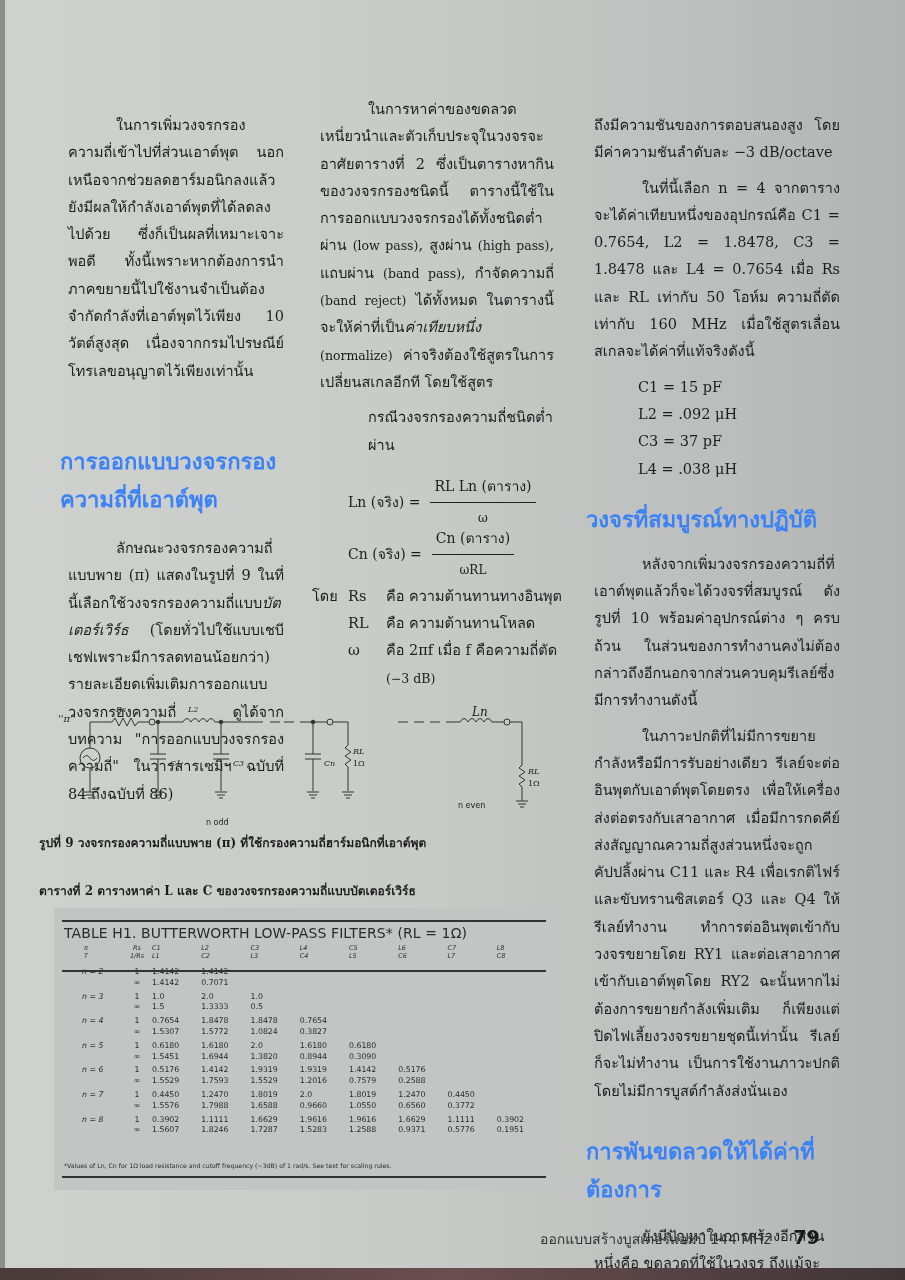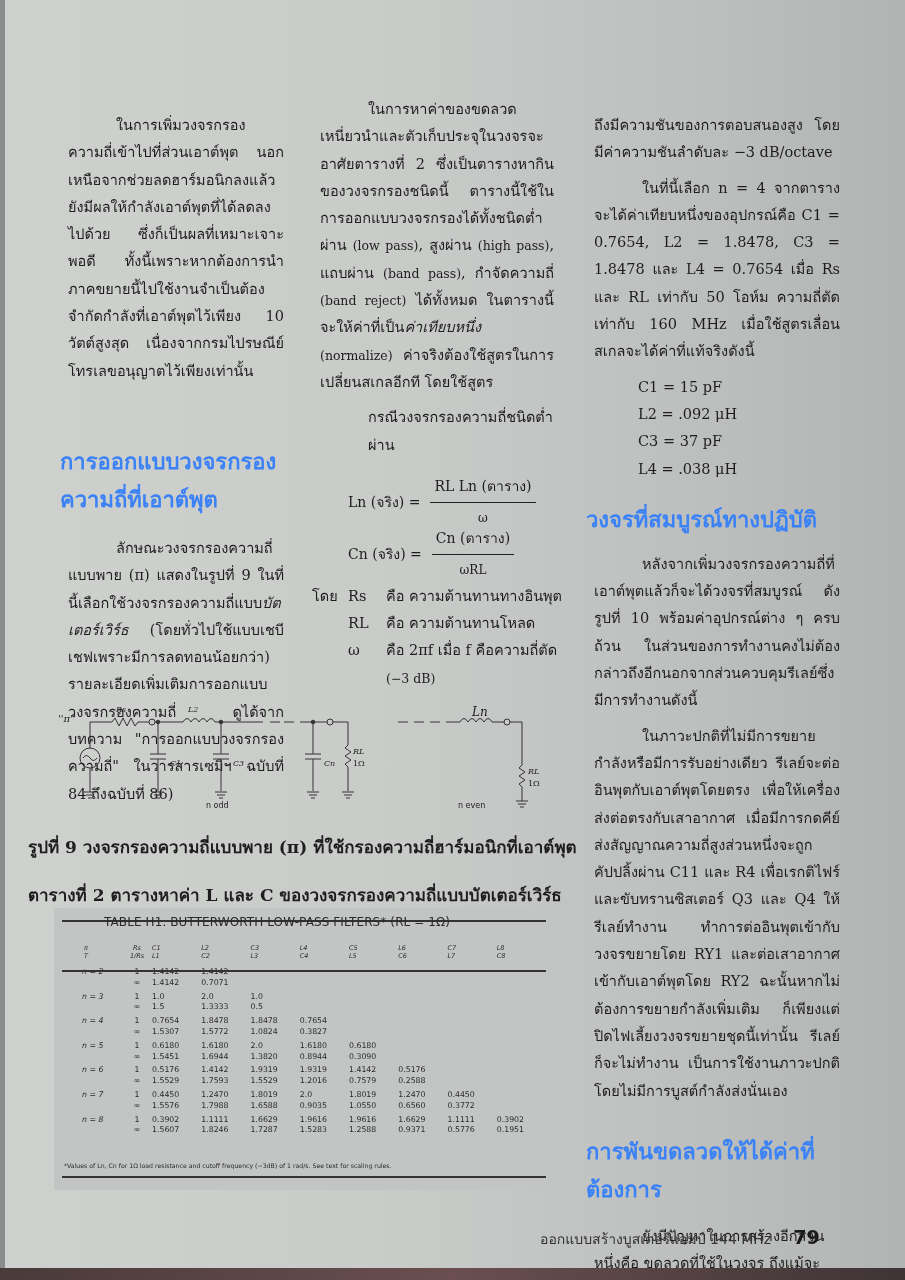--- a/index.html
+++ b/index.html
@@ -25,26 +25,26 @@
   .frac .lhs { margin-right:10px; }
   .frac .fr { display:inline-flex; flex-direction:column; align-items:center; }
   .frac .num { padding:0 4px 2px; }
   .frac .bar { height:1px; background:#222; width:100%; }
   .frac .den { padding-top:2px; font-size:12px; }
   .deflist .row { display:flex; }
   .deflist .sym { width:38px; }
   .vals { padding-left:52px; }
   .vals div { line-height:27.3px; }
   #figure { position:absolute; left:48px; top:705px; width:510px; height:110px; }
-  .caption { position:absolute; left:28px; font-size:17px; font-weight:bold; white-space:nowrap; }
+  .caption { position:absolute; left:39px; font-size:12px; font-weight:bold; white-space:nowrap; }
   #fig-caption { top:833px; }
   #table-caption { top:881px; }
   #table-box { position:absolute; left:54px; top:908px; width:500px; height:282px; background:#c3c5c4; font-family:"DejaVu Sans","Liberation Sans",sans-serif; color:#2a2a2a; }
   .rule { position:absolute; left:8px; right:8px; height:1.5px; background:#333; }
-  #tbl-title { position:absolute; left:10px; top:7px; font-size:12px; letter-spacing:0.1px;margin-left:40px; }
+  #tbl-title { position:absolute; left:10px; top:17px; font-size:14px; letter-spacing:0.1px; }
   table.bw { position:absolute; left:8px; top:36px; width:484px; border-collapse:collapse; font-size:7.8px; }
   table.bw th { font-style:italic; font-weight:normal; font-size:6.5px; line-height:8px; padding:0 0 4px; text-align:left; }
   table.bw td { padding:0; line-height:10.8px; text-align:left; vertical-align:top; }
   table.bw td.n { font-style:italic; padding-left:20px; width:40px; }
   table.bw td.r { text-align:center; width:30px; }
   table.bw tr.grp1 td { padding-top:3px; }
   #tbl-foot { position:absolute; left:10px; top:254px; font-size:6.2px; white-space:nowrap; }
   #footer { position:absolute; left:540px; top:1226px; font-family:"DejaVu Sans","Liberation Sans",sans-serif; font-size:14px; color:#333; white-space:nowrap; }
   #footer .pg { font-weight:bold; font-size:19px; margin-left:22px; color:#1a1a1a; }
 </style>
@@ -208,21 +208,21 @@
   <span style="position:absolute;left:68px;top:0px;font-size:8px;font-style:italic;">Rs</span>
   <span style="position:absolute;left:140px;top:0px;font-size:8px;font-style:italic;">L2</span>
   <span style="position:absolute;left:122px;top:54px;font-size:8px;font-style:italic;">C1</span>
   <span style="position:absolute;left:185px;top:54px;font-size:8px;font-style:italic;">C3</span>
   <span style="position:absolute;left:276px;top:54px;font-size:8px;font-style:italic;">Cn</span>
   <span style="position:absolute;left:305px;top:42px;font-size:8px;font-style:italic;">RL</span>
   <span style="position:absolute;left:305px;top:54px;font-size:8px;">1Ω</span>
   <span style="position:absolute;left:424px;top:0px;font-size:12px;font-style:italic;">Ln</span>
   <span style="position:absolute;left:480px;top:62px;font-size:8px;font-style:italic;">RL</span>
   <span style="position:absolute;left:480px;top:74px;font-size:8px;">1Ω</span>
-  <span style="position:absolute;left:150px;top:96px;font-size:8px;font-family:'DejaVu Sans',sans-serif;padding-left:8px;">n odd</span>
+  <span style="position:absolute;left:150px;top:113px;font-size:8px;font-family:'DejaVu Sans',sans-serif;padding-left:8px;">n odd</span>
   <span style="position:absolute;left:396px;top:96px;font-size:8px;font-family:'DejaVu Sans',sans-serif;padding-left:14px;">n even</span>
 </div>
 
 <div class="caption" id="fig-caption">รูปที่ 9 วงจรกรองความถี่แบบพาย (π) ที่ใช้กรองความถี่ฮาร์มอนิกที่เอาต์พุต</div>
 <div class="caption" id="table-caption">ตารางที่ 2 ตารางหาค่า L และ C ของวงจรกรองความถี่แบบบัตเตอร์เวิร์ธ</div>
 
 <div id="table-box">
   <div class="rule" style="top:12px"></div>
   <div id="tbl-title">TABLE H1.   BUTTERWORTH LOW-PASS FILTERS* (RL = 1Ω)</div>
   <table class="bw" id="bw-table">
@@ -402,21 +402,21 @@
           <td>1.2470</td>
           <td>0.4450</td>
           <td></td>
         </tr>
         <tr>
           <td class="n"></td>
           <td class="r">∞</td>
           <td>1.5576</td>
           <td>1.7988</td>
           <td>1.6588</td>
-          <td>0.9035</td>
+          <td>0.9660</td>
           <td>1.0550</td>
           <td>0.6560</td>
           <td>0.3772</td>
           <td></td>
         </tr>
         <tr class="grp1">
           <td class="n">n = 8</td>
           <td class="r">1</td>
           <td>0.3902</td>
           <td>1.1111</td>

